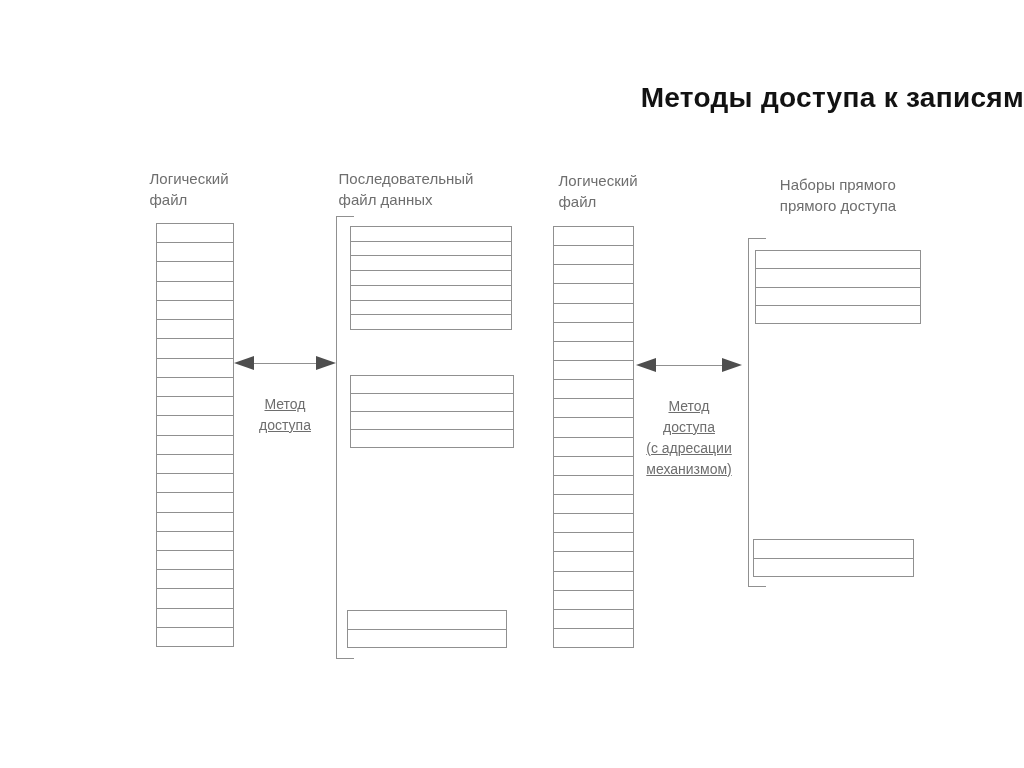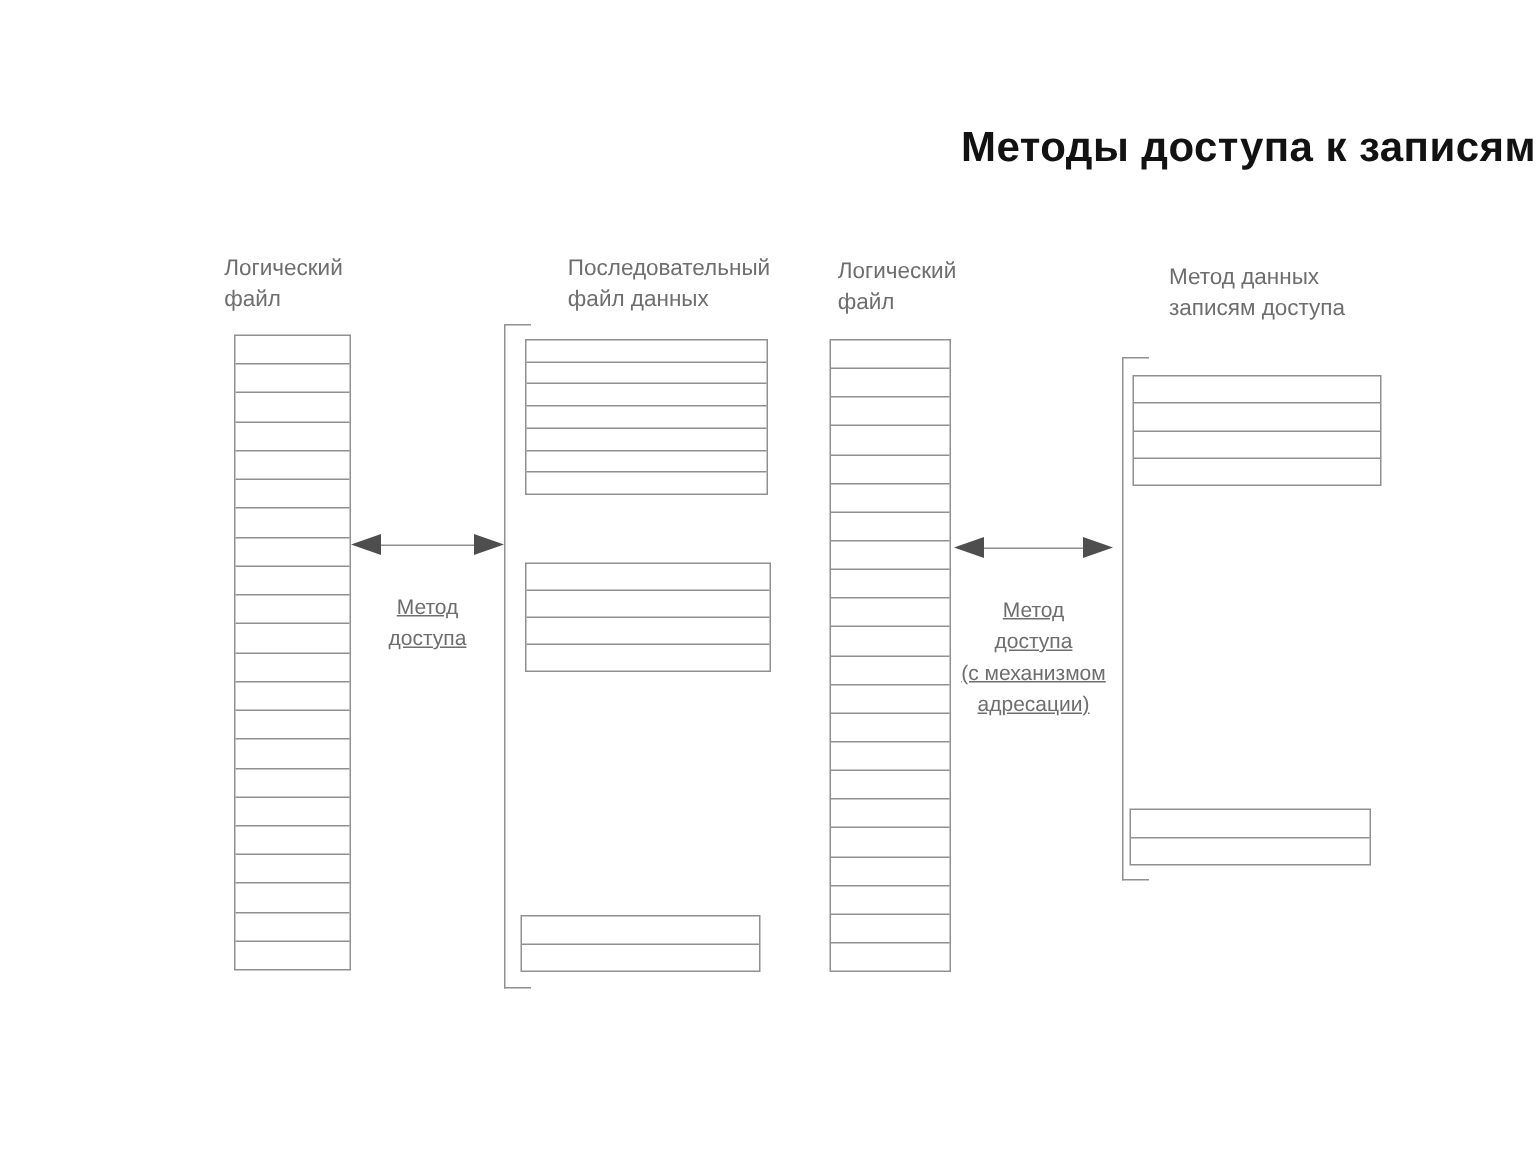--- a/index.html
+++ b/index.html
@@ -109,21 +109,21 @@
   <div class="arrow" style="left:234px;top:356px;width:102px;">
     <div class="shaft"></div>
     <div class="head head-left"></div>
     <div class="head head-right"></div>
   </div>
   <div class="conn-label" style="left:285px;top:394px;">
     <div>Метод</div>
     <div>доступа</div>
   </div>
 
-  <div class="col-header" style="left:446px;top:168px;">
+  <div class="col-header" style="left:406px;top:168px;">
     <div>Последовательный</div>
     <div>файл данных</div>
   </div>
   <div class="bracket" style="left:336px;top:216px;height:443px;"></div>
   <div class="stack" style="left:350px;top:226px;width:162px;height:104px;">
       <div class="row"></div>
       <div class="row"></div>
       <div class="row"></div>
       <div class="row"></div>
       <div class="row"></div>
@@ -171,27 +171,27 @@
     </div>
 
   <div class="arrow" style="left:636px;top:358px;width:106px;">
     <div class="shaft"></div>
     <div class="head head-left"></div>
     <div class="head head-right"></div>
   </div>
   <div class="conn-label" style="left:689px;top:396px;">
     <div>Метод</div>
     <div>доступа</div>
-    <div>(с механизмом</div>
-    <div>адресации)</div>
+    <div>(с адресации</div>
+    <div>механизмом)</div>
   </div>
 
   <div class="col-header" style="left:838px;top:174px;">
-    <div>Метод данных</div>
-    <div>записям доступа</div>
+    <div>Наборы прямого</div>
+    <div>прямого доступа</div>
   </div>
   <div class="bracket" style="left:748px;top:238px;height:349px;"></div>
   <div class="stack" style="left:755px;top:250px;width:166px;height:74px;">
       <div class="row"></div>
       <div class="row"></div>
       <div class="row"></div>
       <div class="row"></div>
     </div>
   <div class="stack" style="left:753px;top:539px;width:161px;height:38px;">
       <div class="row"></div>

